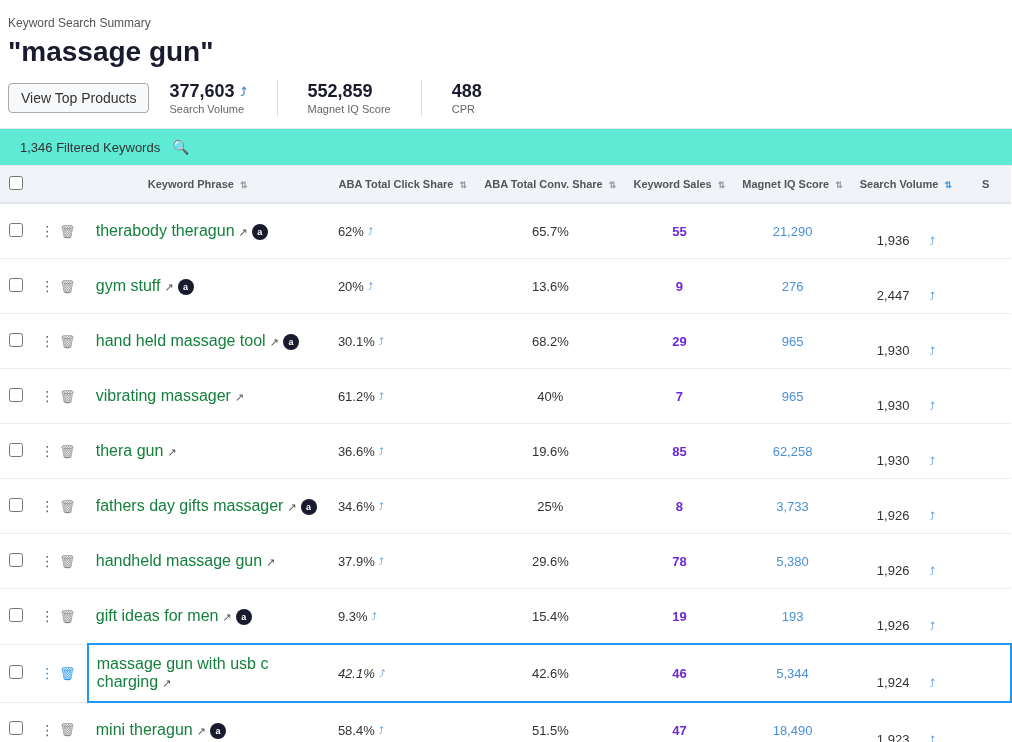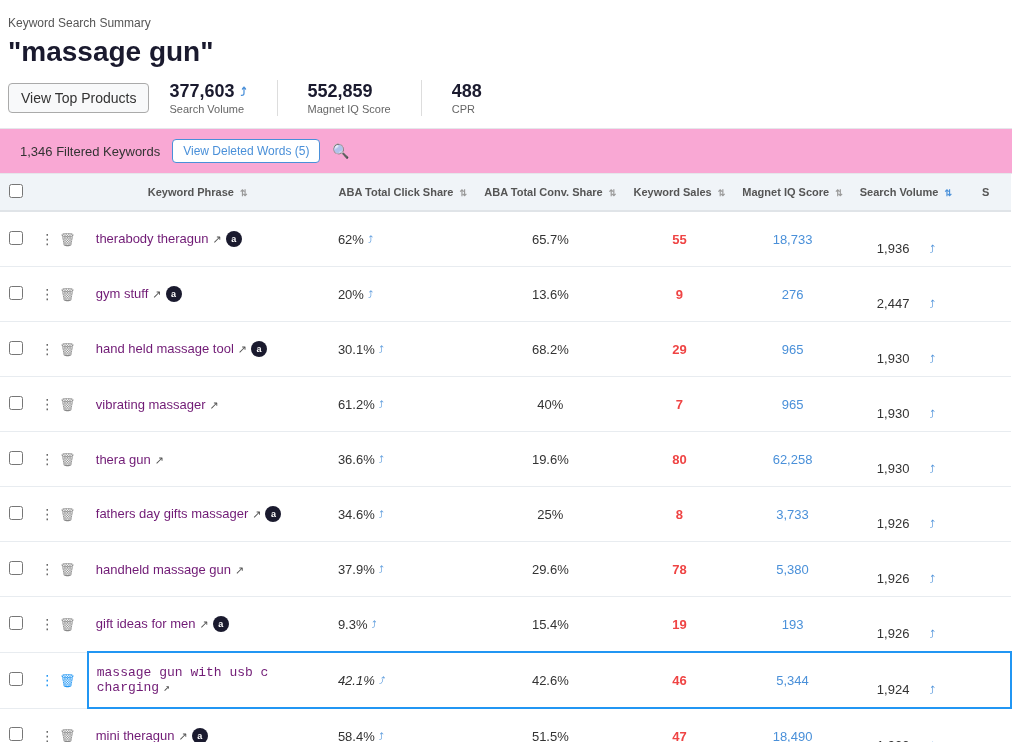--- a/index.html
+++ b/index.html
@@ -17,21 +17,21 @@
       background: #f8f9fa; cursor: pointer; font-size: 14px; color: #333;
       margin-right: 20px; white-space: nowrap;
     }
     .metric-block { margin-right: 30px; }
     .metric-value { font-size: 18px; font-weight: 700; color: #1a1a2e; display: flex; align-items: center; gap: 6px; }
     .metric-label { font-size: 11px; color: #666; margin-top: 1px; }
     .trend-icon { color: #4a90d9; font-size: 12px; }
     .divider-v { width: 1px; height: 36px; background: #ddd; margin-right: 30px; }
 
     
-    .filter-bar { padding: 10px 20px; border-bottom: 1px solid #e5e7eb; display: flex; align-items: center; gap: 12px; background: #f9a8d4; }
+    .filter-bar { padding: 10px 20px; border-bottom: 1px solid #e5e7eb; display: flex; align-items: center; gap: 12px; background: #5eead4; }
     .filter-count { font-size: 13px; color: #333; }
     .view-deleted-btn {
       border: 1px solid #4a90d9; border-radius: 4px; padding: 4px 10px;
       background: #fff; color: #4a90d9; cursor: pointer; font-size: 12px;
     }
     .search-icon-btn { color: #666; cursor: pointer; font-size: 14px; }
 
     
     .table-container { overflow-x: auto; }
     table { width: 100%; border-collapse: collapse; }
@@ -45,35 +45,35 @@
     th.active-sort .sort-arrows { color: #4a90d9; }
 
     td { padding: 10px 8px; border-bottom: 1px solid #e8ecf0; vertical-align: middle; text-align: center; }
     td.keyword-col { text-align: left; }
     input[type="checkbox"] { width: 14px; height: 14px; cursor: pointer; }
     .row-actions { display: flex; align-items: center; gap: 4px; }
     .dots-btn { color: #666; cursor: pointer; font-size: 14px; letter-spacing: 1px; }
     .trash-btn { color: #888; cursor: pointer; font-size: 13px; }
 
     
-    .keyword-text { font-size: 13px; color: #701a75; }
+    .keyword-text { font-size: 16px; color: #15803d; }
     .keyword-icons { display: inline-flex; align-items: center; gap: 4px; margin-left: 4px; }
     .ext-link-icon { color: #555; font-size: 11px; }
     .amazon-badge {
       display: inline-flex; align-items: center; justify-content: center;
       width: 16px; height: 16px; background: #1a1a2e; border-radius: 50%;
       color: #fff; font-size: 9px; font-weight: 700;
     }
 
     
     .pct-cell { display: flex; align-items: center; justify-content: flex-start; gap: 4px; }
     .pct-trend { color: #4a90d9; font-size: 10px; }
 
     
-    .kw-sales { color: #ef4444; font-weight: 600; }
+    .kw-sales { color: #6d28d9; font-weight: 600; }
 
     
     .magnet-iq { color: #4a90d9; font-weight: 500; }
 
     
     .sv-cell { display: flex; align-items: center; justify-content: center; gap: 20px; margin-top: 19px; }
 
     
     .col-check { width: 32px; }
     .col-actions { width: 55px; }
@@ -115,21 +115,20 @@
       <div class="metric-value">
         <span>488</span>
       </div>
       <div class="metric-label">CPR</div>
     </div>
   </div>
 </div>
 
 <div class="filter-bar">
   <span class="filter-count">1,346 Filtered Keywords</span>
-  <button class="view-deleted-btn">View Deleted Words (5)</button>
   <span class="search-icon-btn">🔍</span>
 </div>
 
 <div class="table-container">
   <table>
     <thead>
       <tr>
         <th class="col-check">
           <input type="checkbox" style="">
         </th>
@@ -175,21 +174,21 @@
                 <span class="amazon-badge">a</span>
               </span></td>
             <td class="col-aba-click">
               <div class="pct-cell">
                 <span>62%</span>
                 <span class="pct-trend">⤴</span>
               </div>
             </td>
             <td class="col-aba-conv">65.7%</td>
             <td class="col-kw-sales kw-sales">55</td>
-            <td class="col-magnet magnet-iq">18,733</td>
+            <td class="col-magnet magnet-iq">21,290</td>
             <td class="col-sv">
               <div class="sv-cell">
                 <span>1,936</span>
                 <span class="trend-sparkline">⤴</span>
               </div>
             </td>
             <td class="col-extra"></td>
           </tr>
           <tr>
             <td class="col-check"><input type="checkbox" style=""></td>
@@ -288,21 +287,21 @@
             <td class="col-keyword keyword-col"><span class="keyword-text">thera gun</span><span class="keyword-icons">
                 <span class="ext-link-icon">↗</span>
               </span></td>
             <td class="col-aba-click">
               <div class="pct-cell">
                 <span>36.6%</span>
                 <span class="pct-trend">⤴</span>
               </div>
             </td>
             <td class="col-aba-conv">19.6%</td>
-            <td class="col-kw-sales kw-sales">80</td>
+            <td class="col-kw-sales kw-sales">85</td>
             <td class="col-magnet magnet-iq">62,258</td>
             <td class="col-sv">
               <div class="sv-cell">
                 <span>1,930</span>
                 <span class="trend-sparkline">⤴</span>
               </div>
             </td>
             <td class="col-extra"></td>
           </tr>
           <tr>
@@ -392,21 +391,21 @@
             <td class="col-extra"></td>
           </tr>
           <tr style="background: rgb(255, 255, 255); position: relative; outline: none;">
             <td class="col-check"><input type="checkbox" style=""></td>
             <td class="col-actions">
               <div class="row-actions">
                 <span class="dots-btn" style="color: rgb(33, 150, 243);">⋮</span>
                 <span class="trash-btn" style="color: rgb(33, 150, 243);">🗑</span>
               </div>
             </td>
-            <td class="col-keyword keyword-col" style="border-top: 2px solid rgb(33, 150, 243); border-right: none; border-bottom: 2px solid rgb(33, 150, 243); border-left: 2px solid rgb(33, 150, 243); border-image: initial; border-radius: 20px 0px 0px 20px; font-family: Liberation Mono, monospace;"><span class="keyword-text">massage gun with usb c charging</span><span class="keyword-icons">
+            <td class="col-keyword keyword-col" style="border-top: 2px solid rgb(33, 150, 243); border-right: none; border-bottom: 2px solid rgb(33, 150, 243); border-left: 2px solid rgb(33, 150, 243); border-image: initial; border-radius: 20px 0px 0px 20px;"><span class="keyword-text">massage gun with usb c charging</span><span class="keyword-icons">
                 <span class="ext-link-icon">↗</span>
               </span></td>
             <td class="col-aba-click" style="border-top: 2px solid rgb(33, 150, 243); border-right: none; border-bottom: 2px solid rgb(33, 150, 243); border-left: none; border-image: initial; font-style: italic;">
               <div class="pct-cell">
                 <span>42.1%</span>
                 <span class="pct-trend">⤴</span>
               </div>
             </td>
             <td class="col-aba-conv" style="border-top: 2px solid rgb(33, 150, 243); border-right: none; border-bottom: 2px solid rgb(33, 150, 243); border-left: none; border-image: initial;">42.6%</td>
             <td class="col-kw-sales kw-sales" style="border-top: 2px solid rgb(33, 150, 243); border-right: none; border-bottom: 2px solid rgb(33, 150, 243); border-left: none; border-image: initial;">46</td>

